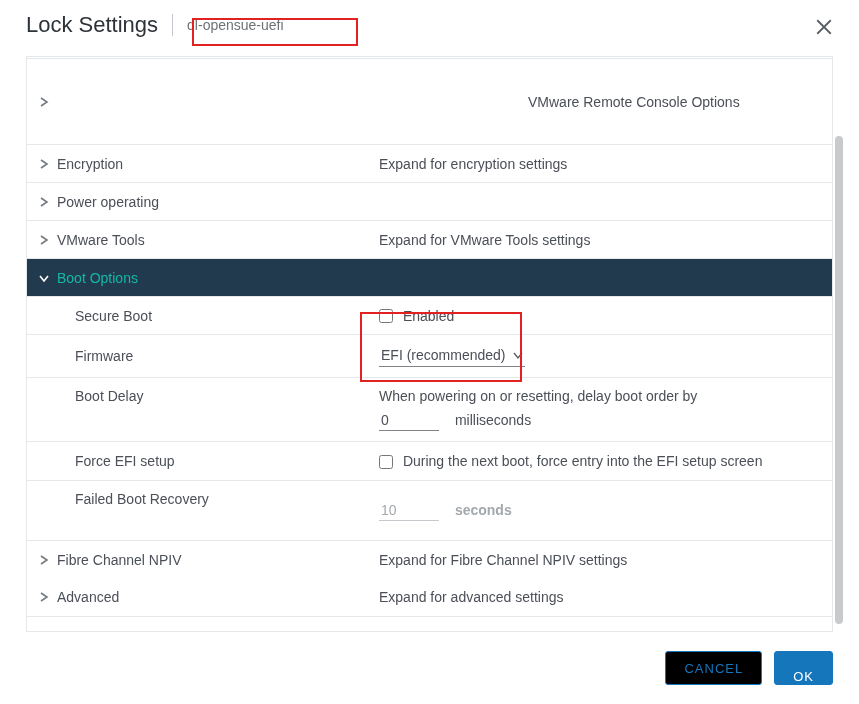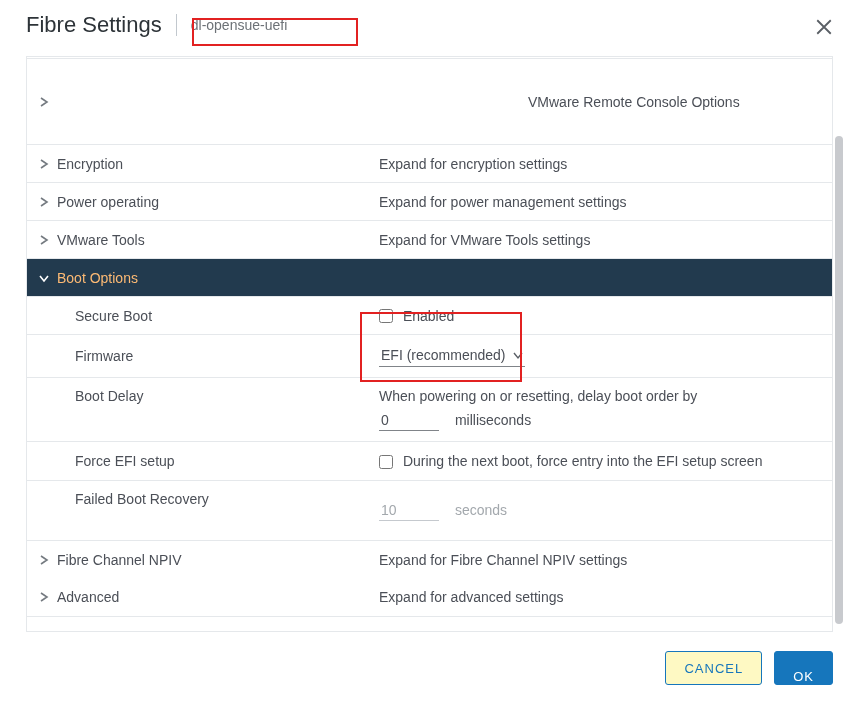--- a/index.html
+++ b/index.html
@@ -90,21 +90,21 @@
   .value-col {
     flex: 1;
     padding: 10px 10px 10px 0;
     font-size: 14px;
     color: #4b4f57;
   }
   .row.expanded {
     background: #223a4e;
     color: #fff;
   }
-  .row.expanded .label-text, .row.expanded .chev { color: #fdba74; }
+  .row.expanded .label-text, .row.expanded .chev { color: #14b8a6; }
   .multi-line { line-height: 1.7; }
   input[type=checkbox] {
     width: 14px; height: 14px;
     margin: 0 6px 0 0;
     vertical-align: middle;
     accent-color: #4b4f57;
   }
   .cb-label { vertical-align: middle; }
   .select-line {
     display: inline-flex; align-items: center;
@@ -144,42 +144,42 @@
   .btn {
     height: 34px;
     padding: 0 18px;
     font-size: 13px;
     letter-spacing: 1px;
     border-radius: 3px;
     cursor: pointer;
     display: flex; align-items: center; justify-content: center;
   }
   .btn-secondary {
-    background: #fef9c3;
+    background: #000000;
     border: 1px solid #1676bc;
     color: #1676bc;
   }
   .btn-primary {
     background: #1676bc;
     border: 1px solid #1676bc;
     color: #fff;
     align-items: flex-end;
   }
   .top-clip-row {
     height: 2px;
     border-bottom: 1px solid #e5e8eb;
   }
 </style>
 </head>
 <body>
 
 <div class="dialog">
 
   <div class="dialog-header">
-    <span class="dialog-title">Fibre Settings</span>
+    <span class="dialog-title">Lock Settings</span>
     <span class="header-sep"></span>
     <span class="vm-name">dl-opensue-uefi</span>
     <div class="highlight-box-name"></div>
     <div class="close-btn">
       <svg viewBox="0 0 16 16">
           <path d="M2 2 L14 14 M14 2 L2 14" stroke="#5a5f65" stroke-width="1.6" fill="none"></path>
         </svg>
     </div>
   </div>
 
@@ -213,21 +213,20 @@
 
     <div class="row">
       <span class="chev">
         <svg viewBox="0 0 10 10">
             <path d="M2 1 L8 5 L2 9" stroke="#747a80" stroke-width="1.6" fill="none"></path>
           </svg>
       </span>
       <div class="label-col">
           <span class="label-text">Power operating</span>
         </div>
-      <div class="value-col">Expand for power management settings</div>
     </div>
 
     <div class="row">
       <span class="chev">
         <svg viewBox="0 0 10 10">
             <path d="M2 1 L8 5 L2 9" stroke="#747a80" stroke-width="1.6" fill="none"></path>
           </svg>
       </span>
       <div class="label-col">
           <span class="label-text">VMware Tools</span>
@@ -305,21 +304,21 @@
     </div>
 
     <div class="row" style="min-height:60px;">
       <span class="chev"></span>
       <div class="label-col" style="align-self:flex-start;">
           <span class="indent"></span>
           <span class="label-text">Failed Boot Recovery</span>
         </div>
       <div class="value-col">
         <input class="num-input disabled" disabled="" value="10" style="">
-        <span style="color:#a3a8ad;">seconds</span>
+        <span style="color:#a3a8ad;font-weight:bold;">seconds</span>
       </div>
     </div>
 
     <div class="row no-border">
       <span class="chev">
         <svg viewBox="0 0 10 10">
             <path d="M2 1 L8 5 L2 9" stroke="#747a80" stroke-width="1.6" fill="none"></path>
           </svg>
       </span>
       <div class="label-col">

